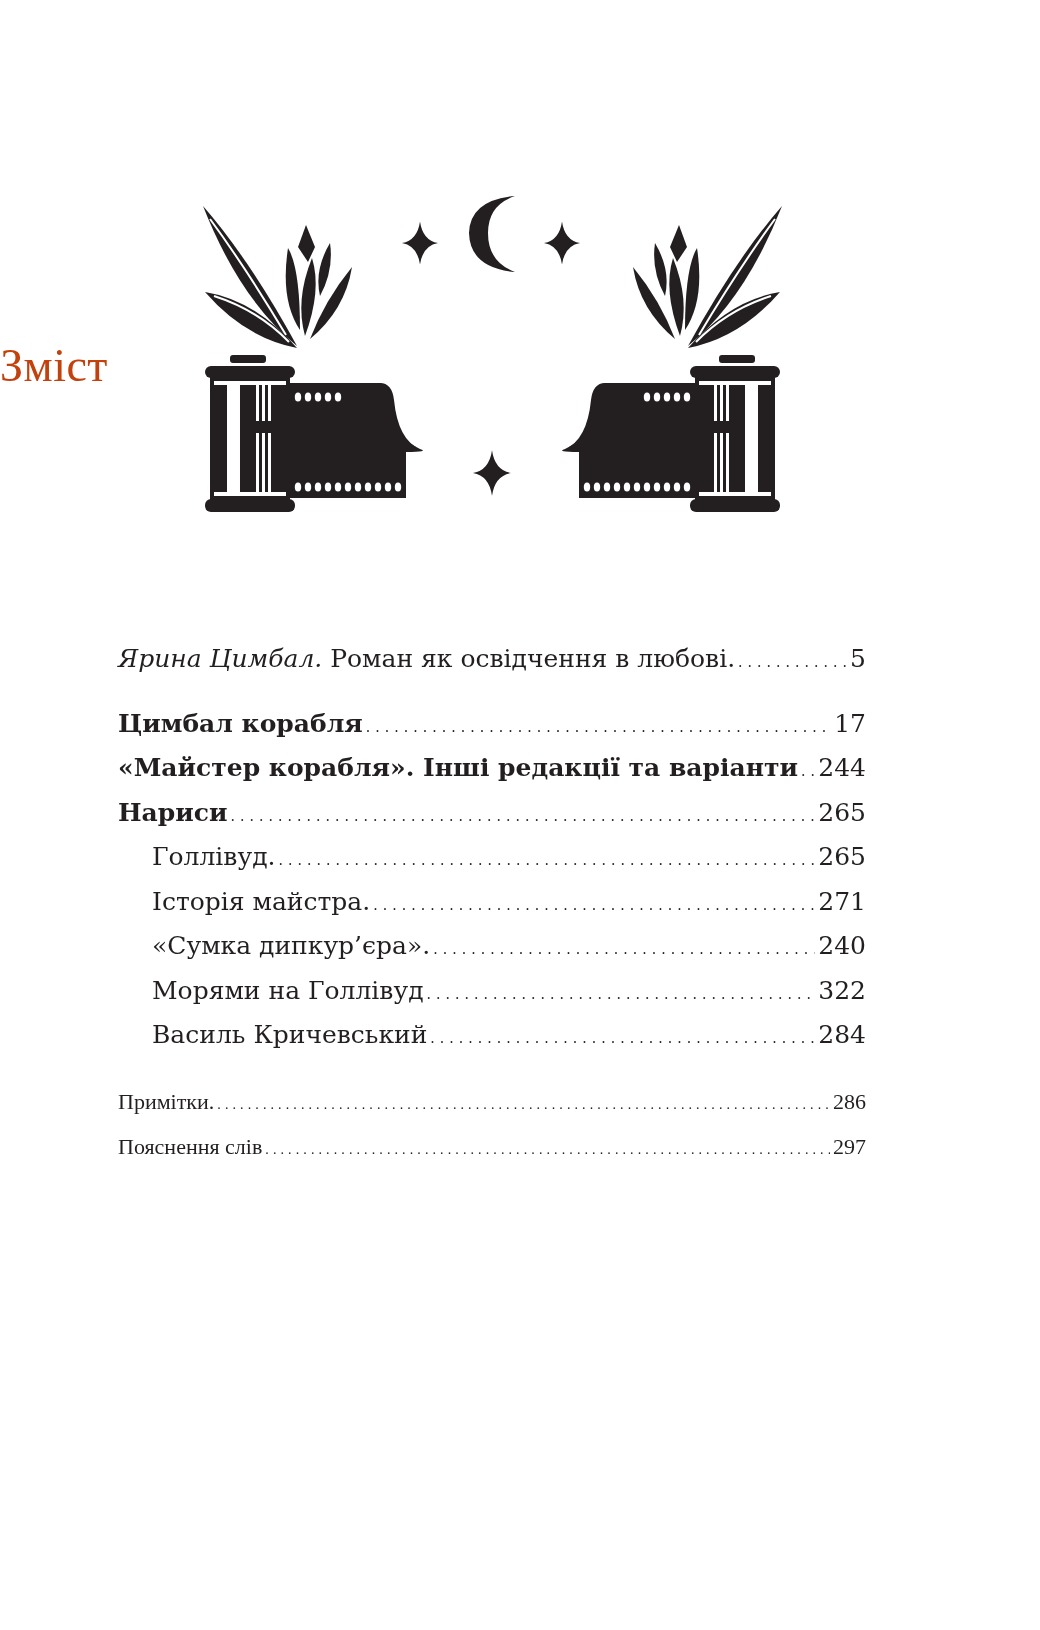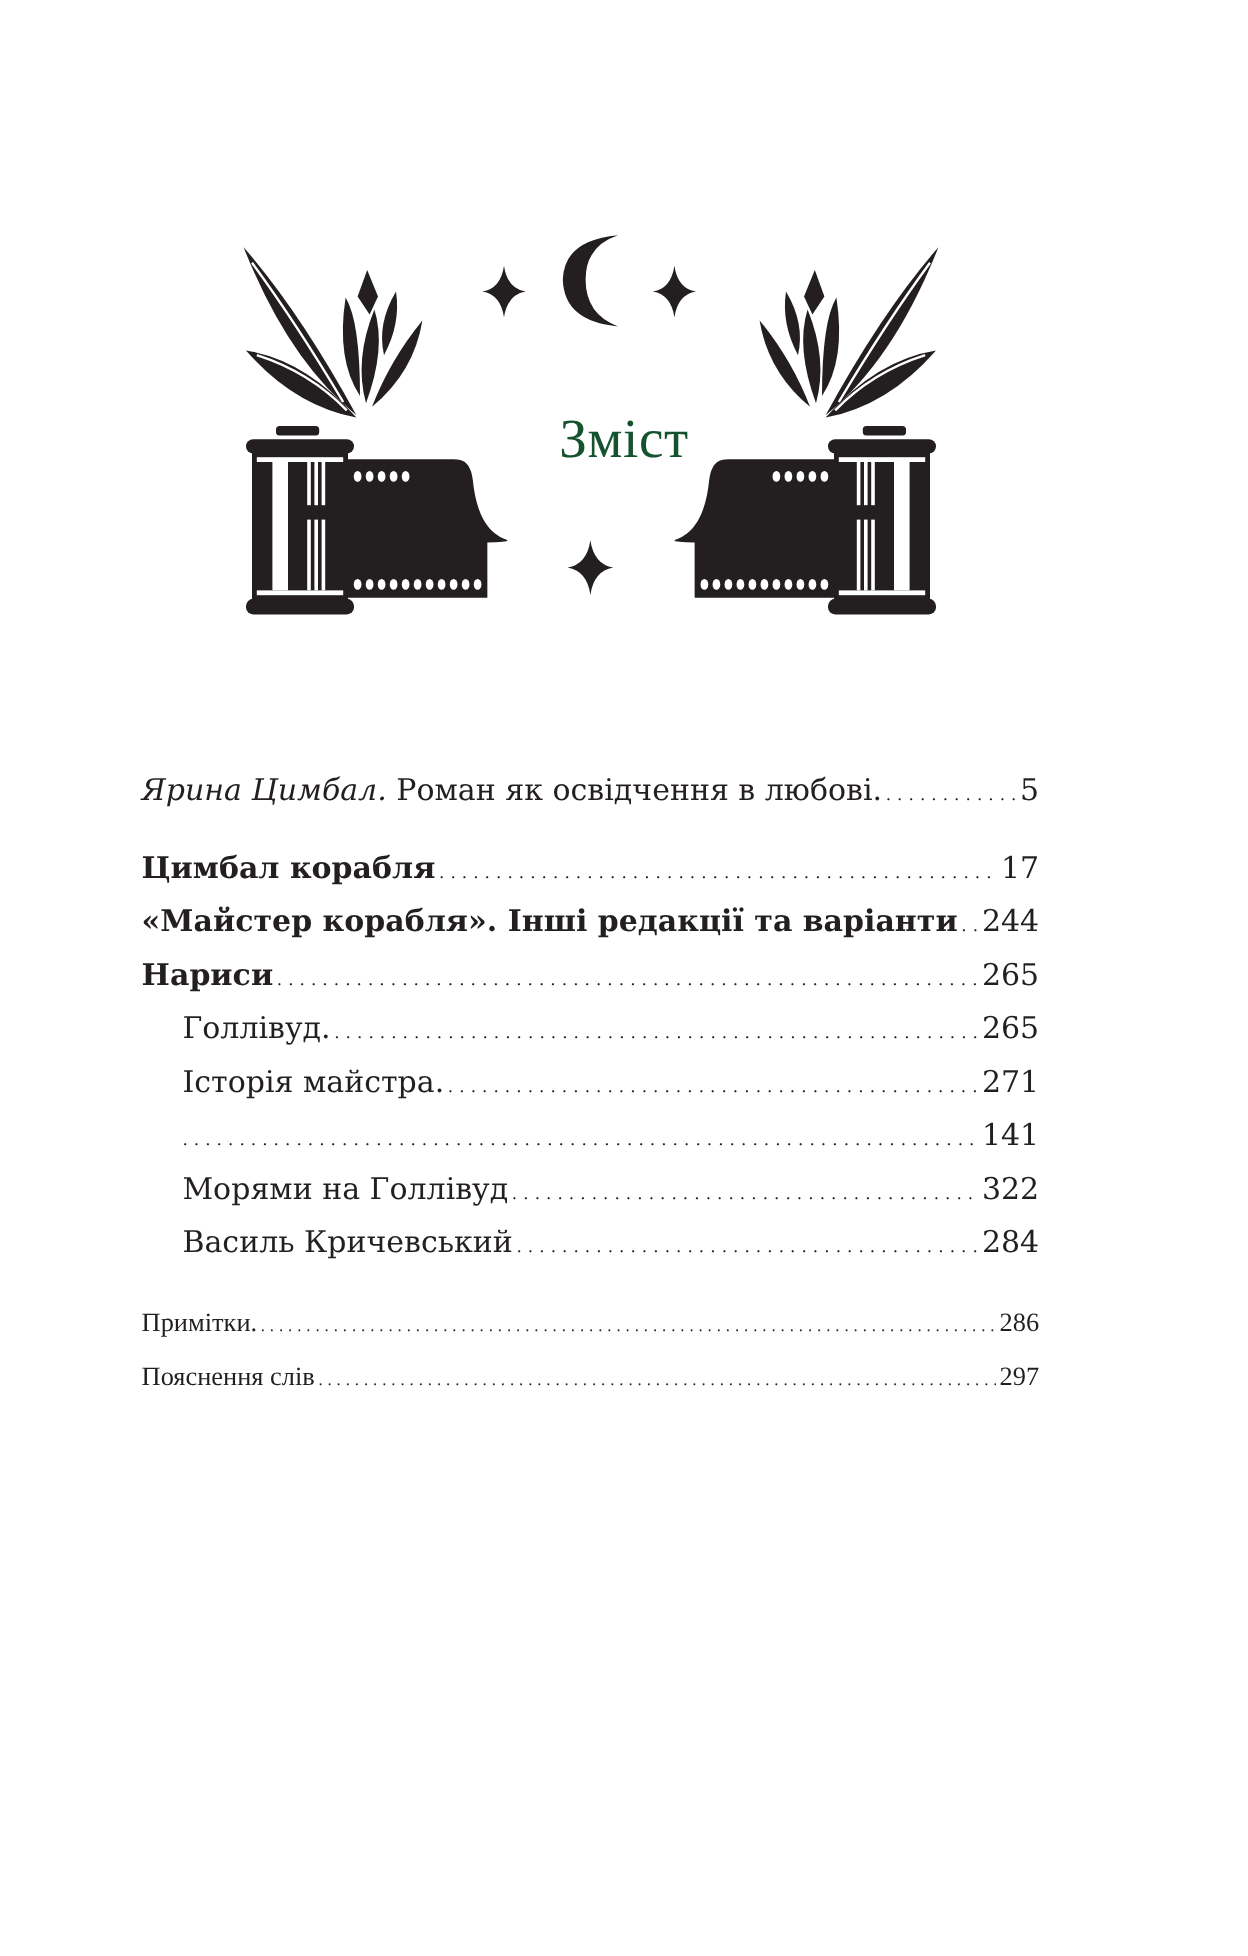--- a/index.html
+++ b/index.html
@@ -1,18 +1,18 @@
 <!DOCTYPE html>
 <html><head>
 <meta charset="utf-8">
 <style>
   html, body { margin: 0; padding: 0; background: #ffffff; }
   body { width: 1040px; height: 1630px; position: relative; overflow: hidden; font-family: "DejaVu Serif", serif; color: #231f20; }
   .ornament { position: absolute; left: 0; top: 0; width: 1040px; height: 560px; }
-  .title { position: absolute; left: 0; width: 1040px; top: 336px; text-align: center; font-family: "Liberation Serif", serif; font-size: 46px; letter-spacing: 0.5px; color: #14532d; line-height: 60px; }
+  .title { position: absolute; left: 0; width: 1040px; top: 336px; text-align: left; font-family: "Liberation Serif", serif; font-size: 46px; letter-spacing: 0.5px; color: #c2410c; line-height: 60px; }
   .toc { position: absolute; left: 118px; top: 0; width: 748px; }
   .row { position: absolute; left: 0; width: 748px; display: flex; align-items: baseline; font-family: "DejaVu Serif", serif; font-size: 25px; line-height: 30px; color: #231f20; white-space: nowrap; }
   .row.indent { left: 34px; width: 714px; }
   .row .label { flex: 0 0 auto; padding-right: 3px; }
   .row .label .it { font-style: italic; }
   .row.bold .label { font-weight: bold; }
   .row .leader { flex: 1 1 auto; overflow: hidden; letter-spacing: 0.3px; font-size: 14px; color: #231f20; }
   .row .leader::before { content: ". . . . . . . . . . . . . . . . . . . . . . . . . . . . . . . . . . . . . . . . . . . . . . . . . . . . . . . . . . . . . . . . . . . . . . . . . . . . . . . . . . . . . . . . . . . . . . . . . . . . . . . . . . . . . . . . . . . . . . . ."; }
   .row .page { flex: 0 0 auto; padding-left: 3px; }
   .row.sans { font-family: "Liberation Serif", serif; font-size: 22px; }
@@ -128,22 +128,23 @@
     <span class="page">265</span>
   </div>
 
   <div class="row indent" style="top:887px">
     <span class="label">Історія майстра.</span>
     <span class="leader"></span>
     <span class="page">271</span>
   </div>
 
   <div class="row indent" style="top:931px">
+    <span class="label">«Сумка дипкур’єра».</span>
     <span class="leader"></span>
-    <span class="page">141</span>
+    <span class="page">240</span>
   </div>
 
   <div class="row indent" style="top:976px">
     <span class="label">Морями на Голлівуд</span>
     <span class="leader"></span>
     <span class="page">322</span>
   </div>
 
   <div class="row indent" style="top:1020px">
     <span class="label">Василь Кричевський </span>

